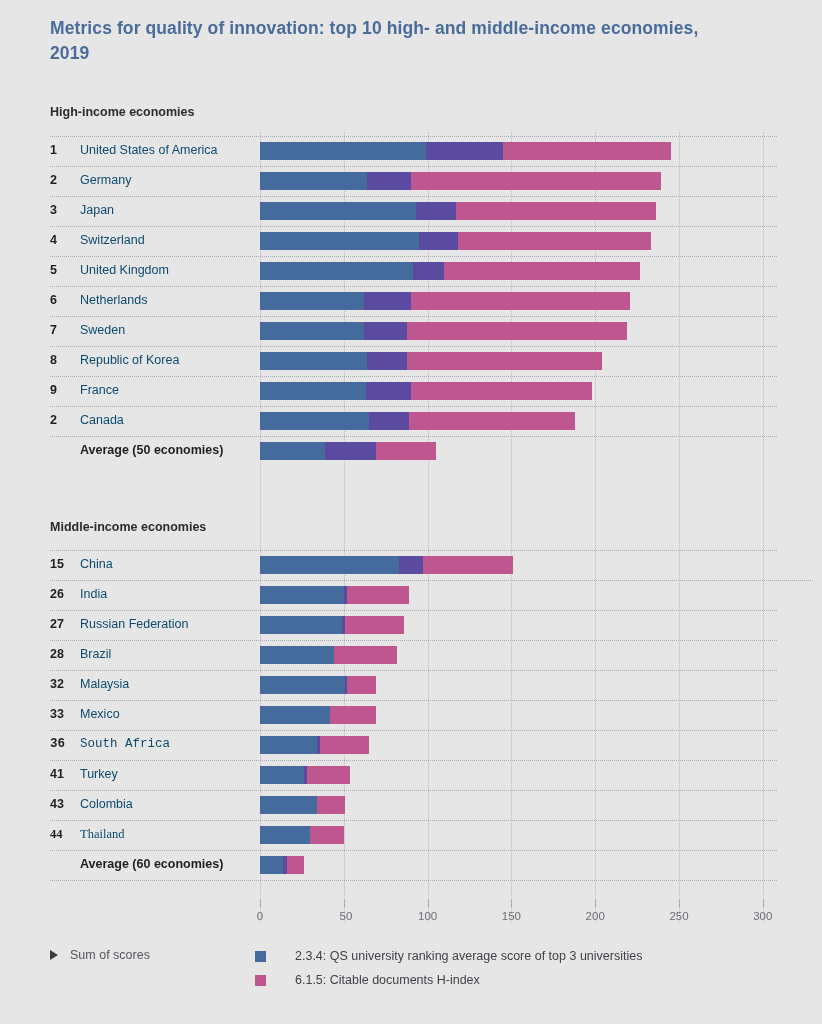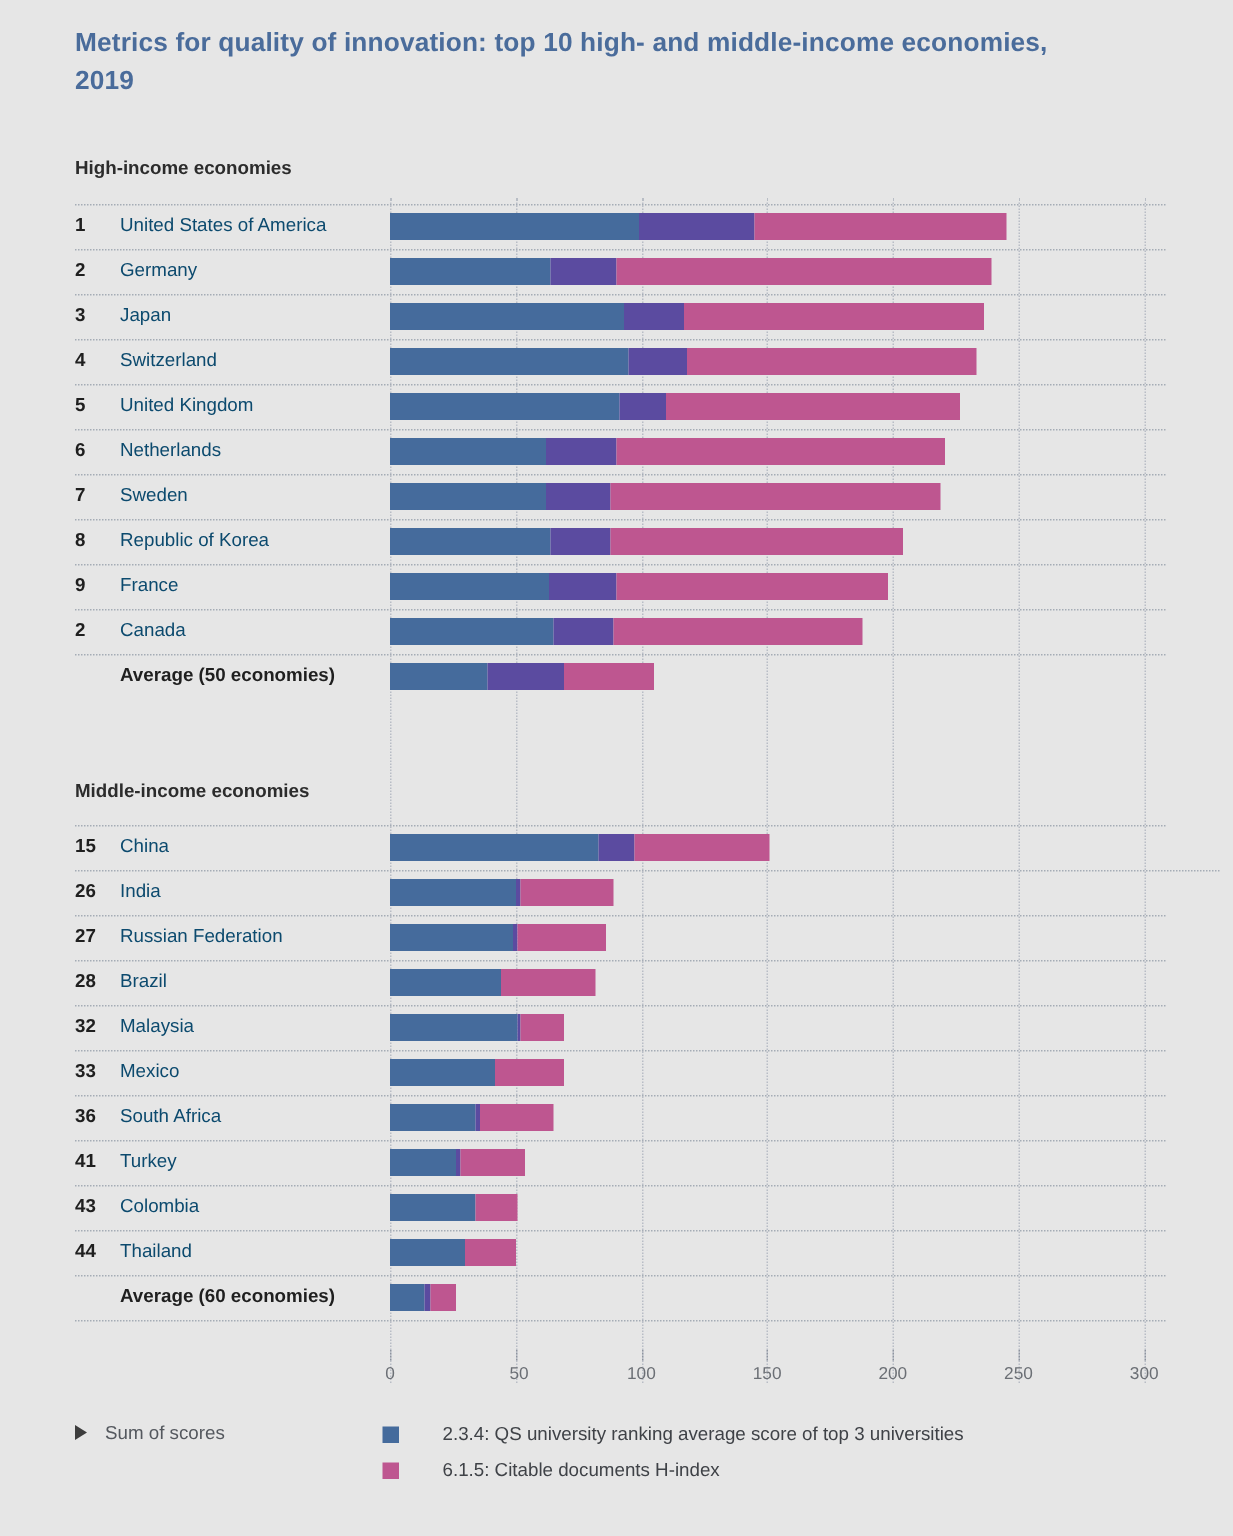--- a/index.html
+++ b/index.html
@@ -246,21 +246,21 @@
       </div>
       <div class="row" style="top: 700px;">
         <div class="sep"></div>
         <div class="rank">33</div>
         <div class="name">Mexico</div>
         <div class="barwrap" style="width: 502.8px;">
           <div class="seg s1" style="left: 0px; width: 70.392px; background: rgb(69, 107, 156);"></div>
           <div class="seg s3" style="left: 70.392px; width: 45.252px; background: rgb(190, 86, 144);"></div>
         </div>
       </div>
-      <div class="row" style="top: 730px;">
+      <div class="row" style="top: 730px; font-family: Liberation Mono, monospace;">
         <div class="sep"></div>
         <div class="rank">36</div>
         <div class="name">South Africa</div>
         <div class="barwrap" style="width: 502.8px;">
           <div class="seg s1" style="left: 0px; width: 56.984px; background: rgb(69, 107, 156);"></div>
           <div class="seg s2" style="left: 56.984px; width: 3.352px; background: rgb(91, 75, 160);"></div>
           <div class="seg s3" style="left: 60.336px; width: 48.604px; background: rgb(190, 86, 144);"></div>
         </div>
       </div>
       <div class="row" style="top: 760px;">
@@ -275,21 +275,21 @@
       </div>
       <div class="row" style="top: 790px;">
         <div class="sep"></div>
         <div class="rank">43</div>
         <div class="name">Colombia</div>
         <div class="barwrap" style="width: 502.8px;">
           <div class="seg s1" style="left: 0px; width: 56.984px; background: rgb(69, 107, 156);"></div>
           <div class="seg s3" style="left: 56.984px; width: 28.492px; background: rgb(190, 86, 144);"></div>
         </div>
       </div>
-      <div class="row" style="top: 820px;">
+      <div class="row" style="top: 820px; font-family: Liberation Serif, serif;">
         <div class="sep"></div>
         <div class="rank">44</div>
         <div class="name">Thailand</div>
         <div class="barwrap" style="width: 502.8px;">
           <div class="seg s1" style="left: 0px; width: 50.28px; background: rgb(69, 107, 156);"></div>
           <div class="seg s3" style="left: 50.28px; width: 33.52px; background: rgb(190, 86, 144);"></div>
         </div>
       </div>
       <div class="row" style="top: 850px;">
         <div class="sep"></div>

